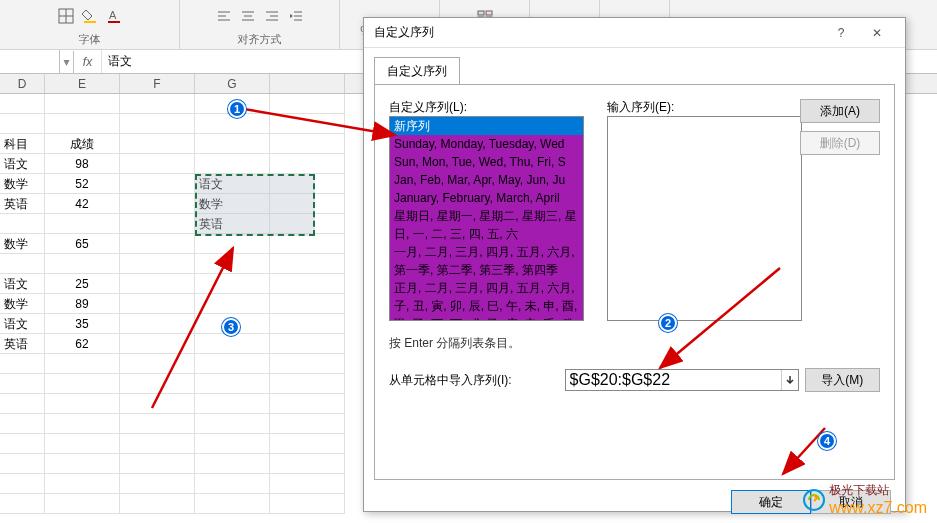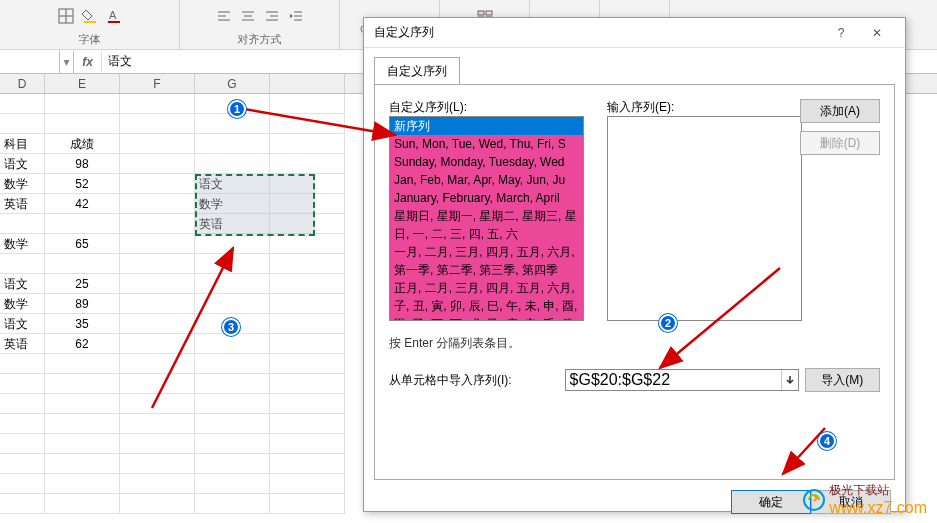--- a/index.html
+++ b/index.html
@@ -8,21 +8,21 @@
 .ribbon { height: 50px; border-bottom: 1px solid #d4d4d4; display: flex; background: #f3f3f3; }
 .ribbon-group { border-right: 1px solid #d4d4d4; padding: 2px 6px; display: flex; flex-direction: column; justify-content: flex-end; align-items: center; min-width: 80px; }
 .ribbon-group-label { font-size: 11px; color: #666; margin-top: 2px; }
 .ribbon-icons { display: flex; gap: 4px; align-items: center; height: 28px; }
 .rib-btn { width: 20px; height: 20px; display: flex; align-items: center; justify-content: center; color: #666; }
 .rib-btn svg { width: 16px; height: 16px; }
 
 .formula-bar { height: 24px; border-bottom: 1px solid #c0c0c0; display: flex; align-items: center; background: #fff; }
 .namebox { width: 60px; border-right: 1px solid #c0c0c0; padding: 0 6px; height: 100%; display: flex; align-items: center; }
 .dd-tiny { width: 14px; height: 22px; display: flex; align-items: center; justify-content: center; color: #888; border-right: 1px solid #c0c0c0; }
-.fx-btn { width: 28px; height: 100%; display: flex; align-items: center; justify-content: center; color: #666; font-style: italic; border-right: 1px solid #e0e0e0; font-weight: bold; }
+.fx-btn { width: 28px; height: 100%; display: flex; align-items: center; justify-content: center; color: #666; font-style: italic; border-right: 1px solid #e0e0e0; }
 .fx-input { flex: 1; padding: 0 6px; height: 100%; display: flex; align-items: center; }
 
 .grid-area { position: relative; display: flex; height: calc(100% - 74px); }
 .col-headers { display: flex; position: absolute; top: 0; left: 0; right: 0; height: 20px; background: #f0f0f0; border-bottom: 1px solid #c0c0c0; }
 .col-h { width: 75px; text-align: center; border-right: 1px solid #d0d0d0; line-height: 20px; color: #555; }
 .col-h.first { width: 45px; }
 .cells { position: absolute; top: 20px; left: 0; right: 0; bottom: 0; }
 .row { display: flex; height: 20px; }
 .cell { width: 75px; border-right: 1px solid #e0e0e0; border-bottom: 1px solid #e0e0e0; padding: 0 4px; line-height: 20px; overflow: hidden; white-space: nowrap; }
 .cell.first { width: 45px; }
@@ -36,21 +36,21 @@
 .dlg-btn { width: 36px; height: 28px; display: flex; align-items: center; justify-content: center; color: #555; }
 
 .dlg-tabs { padding: 8px 10px 0 10px; }
 .dlg-tab { display: inline-block; padding: 5px 12px; border: 1px solid #aaa; border-bottom: none; background: #fff; font-size: 12px; position: relative; top: 1px; }
 .dlg-body { border: 1px solid #aaa; margin: 0 10px 10px 10px; padding: 14px; height: 396px; position: relative; background: #fff; }
 
 .two-col { display: flex; gap: 18px; }
 .col-left { width: 200px; }
 .col-right { flex: 1; }
 .lbl { display: block; margin-bottom: 0; }
-.listbox { width: 195px; height: 205px; border: 1px solid #888; overflow-y: scroll; background: #ec4899; font-size: 12px; }
+.listbox { width: 195px; height: 205px; border: 1px solid #888; overflow-y: scroll; background: #a21caf; font-size: 12px; }
 .listbox .li { padding: 1px 4px; white-space: nowrap; overflow: hidden; line-height: 16px; }
 .listbox .li.sel { background: #0078d7; color: #fff; }
 .textarea-box { width: 195px; height: 205px; border: 1px solid #888; background: #fff; }
 
 .side-btns { position: absolute; right: 14px; top: 14px; display: flex; flex-direction: column; gap: 8px; }
 .btn { width: 80px; height: 24px; border: 1px solid #adadad; background: #e1e1e1; font-size: 12px; display: flex; align-items: center; justify-content: center; }
 .btn.disabled { color: #a0a0a0; background: #f4f4f4; }
 .btn.primary { border-color: #0078d7; }
 
 .lower { margin-top: 14px; }
@@ -347,22 +347,22 @@
   </div>
   <div class="dlg-tabs">
     <span class="dlg-tab">自定义序列</span>
   </div>
   <div class="dlg-body">
     <div class="two-col">
       <div class="col-left">
         <label class="lbl">自定义序列(L):</label>
         <div class="listbox">
           <div class="li sel">新序列</div>
+          <div class="li">Sunday, Monday, Tuesday, Wed</div>
           <div class="li">Sun, Mon, Tue, Wed, Thu, Fri, S</div>
-          <div class="li">Sunday, Monday, Tuesday, Wed</div>
           <div class="li">Jan, Feb, Mar, Apr, May, Jun, Ju</div>
           <div class="li">January, February, March, April</div>
           <div class="li">星期日, 星期一, 星期二, 星期三, 星</div>
           <div class="li">日, 一, 二, 三, 四, 五, 六</div>
           <div class="li">一月, 二月, 三月, 四月, 五月, 六月,</div>
           <div class="li">第一季, 第二季, 第三季, 第四季</div>
           <div class="li">正月, 二月, 三月, 四月, 五月, 六月,</div>
           <div class="li">子, 丑, 寅, 卯, 辰, 巳, 午, 未, 申, 酉,</div>
           <div class="li">甲, 乙, 丙, 丁, 戊, 己, 庚, 辛, 壬, 癸</div>
         </div>

